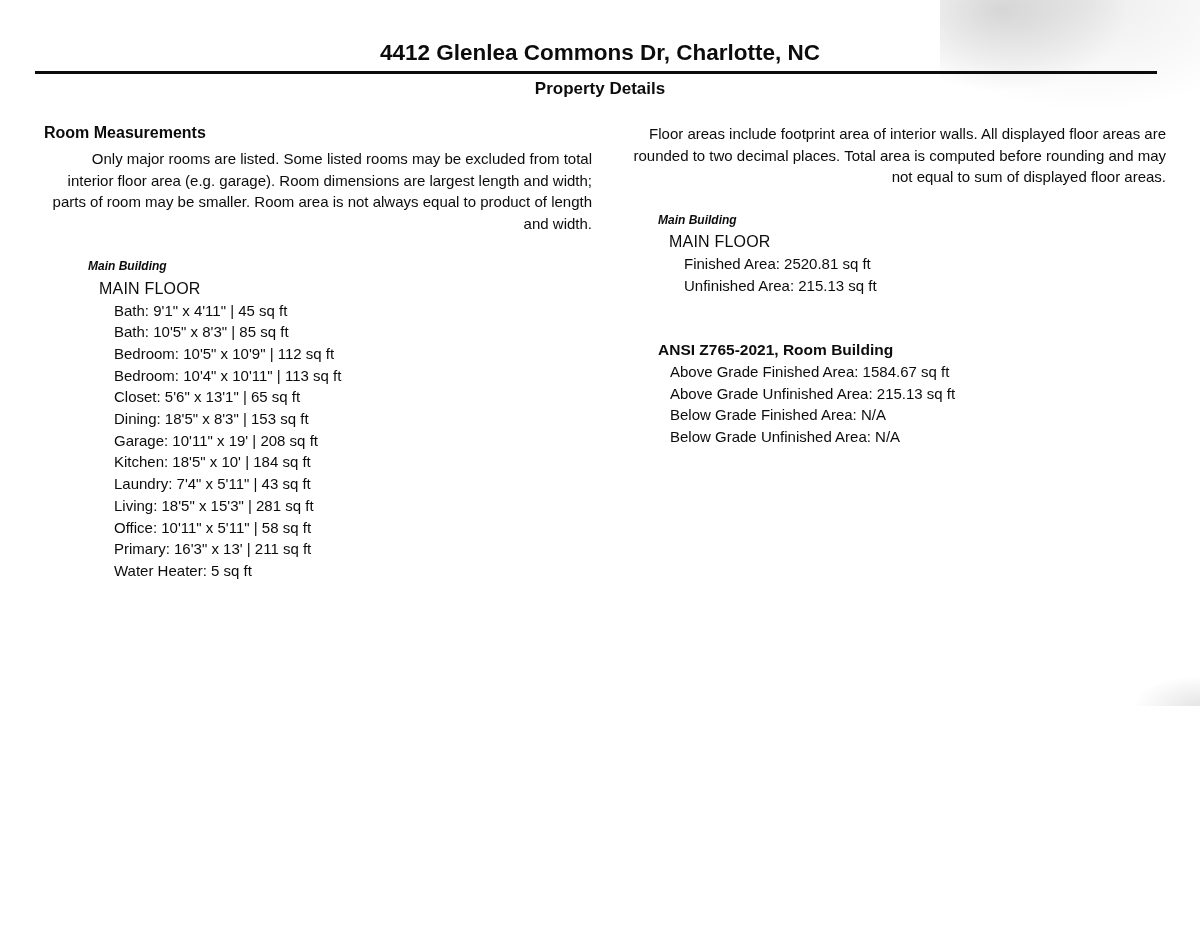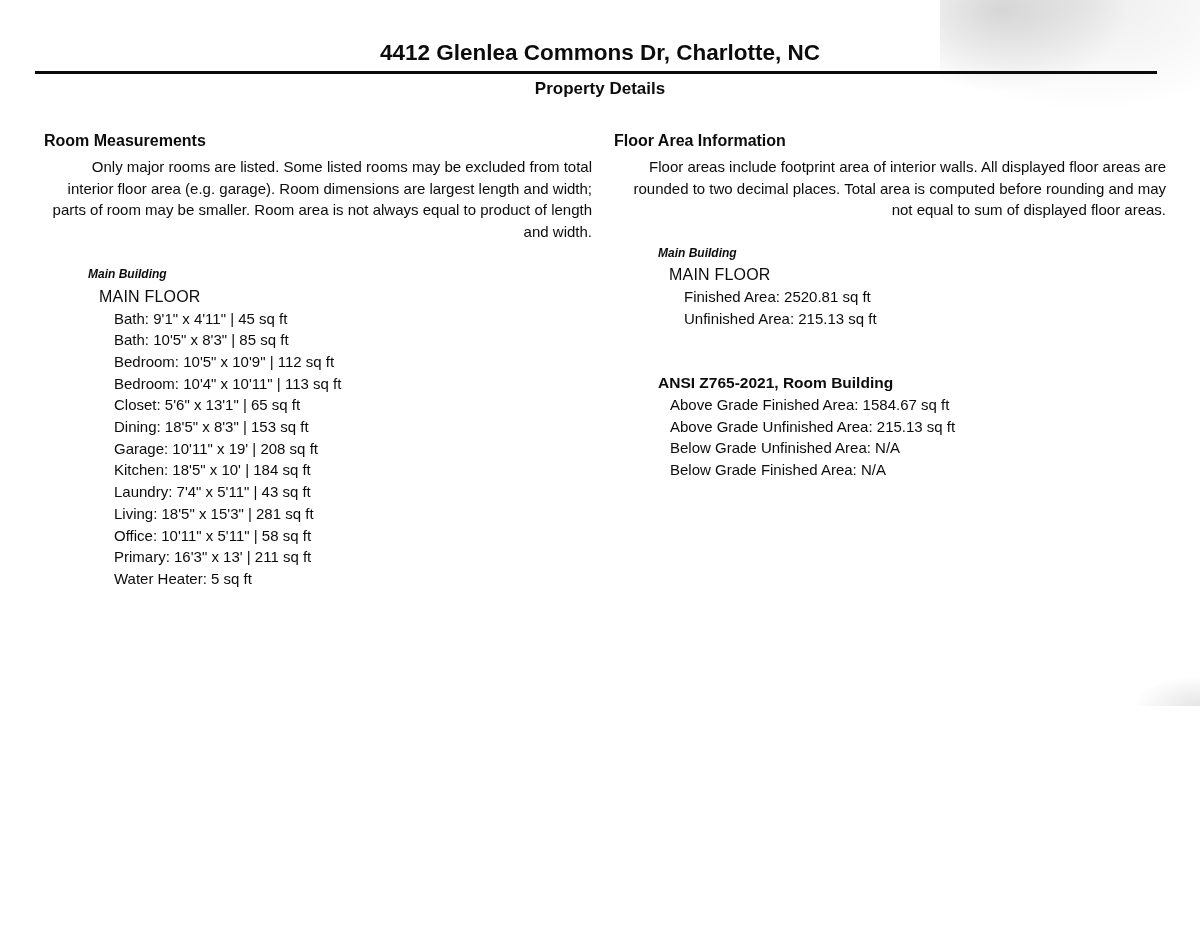--- a/index.html
+++ b/index.html
@@ -28,21 +28,21 @@
   .header-rule {
     position:absolute; top:71px; left:35px; width:1122px; height:3px; background:#0b0b0b;
   }
   .subtitle {
     position:absolute; top:79px; left:0; width:100%;
     text-align:center; font-size:17px; font-weight:bold;
   }
   .col { position:absolute; top:123px; }
   .col-left  { left:44px;  width:548px; }
   .col-right { left:614px; width:552px; }
-  .section-heading { font-size:16px; font-weight:bold; margin:8px 0 6px 0; line-height:19px; }
+  .section-heading { font-size:16px; font-weight:bold; margin:0 0 6px 0; line-height:19px; }
   .section-desc { font-size:15px; line-height:21.6px; margin:0;text-align:right; }
   .building-block { margin:22px 0 0 44px; }
   .building-name { font-size:12px; font-weight:bold; line-height:21.6px;font-style:italic; }
   .floor-name { font-size:16px; line-height:21.6px; margin-left:11px; letter-spacing:0.2px; }
   .detail-list { margin-left:26px; }
   .detail-list .line { font-size:15px; line-height:21.7px; white-space:nowrap; }
   .ansi-block { margin:43px 0 0 44px; }
   .ansi-heading { font-size:15.5px; font-weight:bold; line-height:21.6px; }
   .ansi-list { margin-left:12px; }
   .ansi-list .line { font-size:15px; line-height:21.6px; white-space:nowrap; }
@@ -89,37 +89,36 @@
           <div class="line">Laundry: 7'4" x 5'11" | 43 sq ft</div>
           <div class="line">Living: 18'5" x 15'3" | 281 sq ft</div>
           <div class="line">Office: 10'11" x 5'11" | 58 sq ft</div>
           <div class="line">Primary: 16'3" x 13' | 211 sq ft</div>
           <div class="line">Water Heater: 5 sq ft</div>
         </div>
     </div>
   </div>
 
   <div class="col col-right">
-    <p class="section-heading">Floor Area Information</p>
     <p class="section-desc">Floor areas include footprint area of interior walls. All displayed floor areas are rounded to two decimal places. Total area is computed before rounding and may not equal to sum of displayed floor areas.</p>
     <div class="building-block">
       <div class="building-name">Main Building</div>
       <div class="floor-name">MAIN FLOOR</div>
       <div class="detail-list">
           <div class="line">Finished Area: 2520.81 sq ft</div>
           <div class="line">Unfinished Area: 215.13 sq ft</div>
         </div>
     </div>
     <div class="ansi-block">
       <div class="ansi-heading">ANSI Z765-2021, Room Building</div>
       <div class="detail-list ansi-list">
           <div class="line">Above Grade Finished Area: 1584.67 sq ft</div>
           <div class="line">Above Grade Unfinished Area: 215.13 sq ft</div>
+          <div class="line">Below Grade Finished Area: N/A</div>
           <div class="line">Below Grade Unfinished Area: N/A</div>
-          <div class="line">Below Grade Finished Area: N/A</div>
         </div>
     </div>
   </div>
 
   <div class="footer-rule"></div>
   <div class="footer-smudge"></div>
 
   <div class="logo">
     <svg class="logo-icon" viewBox="0 0 27 27">
       <rect x="1.5" y="4" width="22" height="21" rx="4" fill="none" stroke="#2f9fd2" stroke-width="2.6"></rect>

